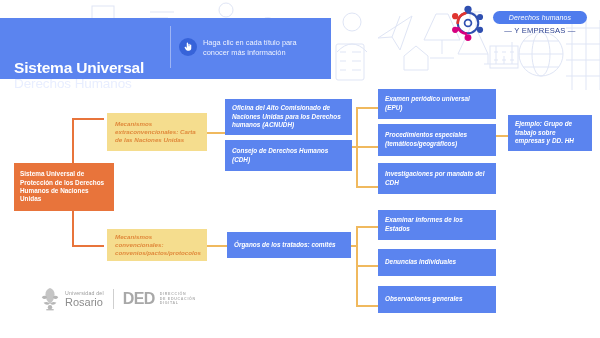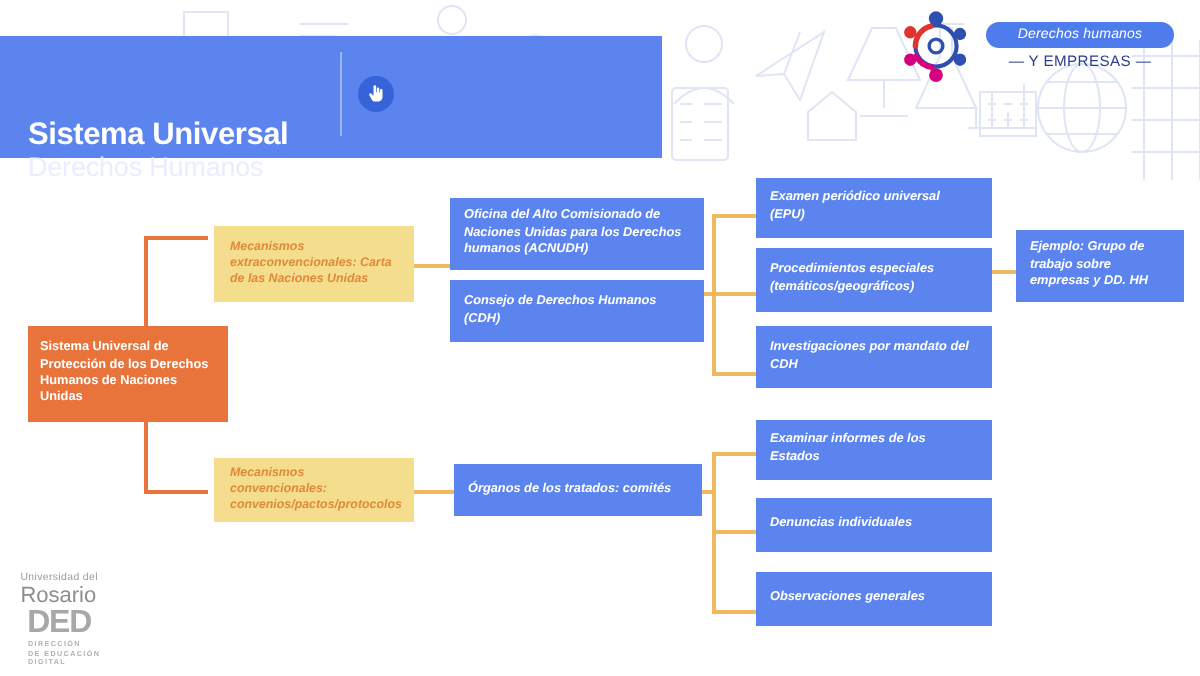--- a/index.html
+++ b/index.html
@@ -76,21 +76,21 @@
     background:#5b84ef;color:#ffffff;
     font-size:6.4px;font-weight:bold;font-style:italic;line-height:8.6px;
     padding:4px 7px;
   }
 
   
   .ln{position:absolute;background:#f0b95e;}
   .ln-o{position:absolute;background:#e8743b;}
 
   
-  .footer{position:absolute;left:9px;top:286px;height:26px;display:flex;align-items:center;flex-direction:column;}
+  .footer{position:absolute;left:39px;top:286px;height:26px;display:flex;align-items:center;}
   .crest{width:22px;height:24px;margin-right:4px;}
   .ur-text{display:flex;flex-direction:column;justify-content:center;}
   .ur-small{font-size:5.2px;color:#9b9b9b;line-height:6px;letter-spacing:0.2px;}
   .ur-big{font-size:11px;color:#8d8d8d;line-height:12px;}
   .sep-v{width:1px;height:20px;background:#cfcfcf;margin:0 9px;}
   .ded{font-size:16px;font-weight:bold;color:#a8a8a8;letter-spacing:-0.6px;line-height:16px;}
   .ded-sub{display:flex;flex-direction:column;margin-left:5px;justify-content:center;}
   .ded-sub div{font-size:3.6px;color:#b0b0b0;letter-spacing:0.7px;line-height:4.6px;font-weight:bold;}
 </style>
 </head>
@@ -154,20 +154,24 @@
     <div class="title-1">Sistema Universal</div>
     <div class="title-3">Derechos Humanos</div>
   </div>
 
   <div class="divider-v"></div>
 
   <div class="hint-circle">
     <svg width="10" height="10" viewBox="0 0 24 24" fill="#ffffff">
       <path d="M9 3a1.6 1.6 0 0 1 3.2 0v7.1h.8V5.6a1.5 1.5 0 0 1 3 0v4.5h.8V7.4a1.5 1.5 0 0 1 3 0v7.8c0 3.3-2.3 5.8-5.6 5.8H11c-2.2 0-3.4-1.1-4.4-2.8L4 13.6c-.5-.9-.1-1.8.8-2.2.8-.4 1.7-.1 2.2.7L9 14.3z"></path>
     </svg>
+  </div>
+  <div class="hint-text">
+    <div>Haga clic en cada título para</div>
+    <div>conocer más información</div>
   </div>
 
   <div class="logo">
     <svg width="42" height="36" viewBox="0 0 48 42">
       <circle cx="24" cy="21" r="12" fill="none" stroke="#2f4fb0" stroke-width="2.4"></circle>
       <path d="M12 21a12 12 0 0 1 9-11.6" fill="none" stroke="#e0342f" stroke-width="3.2" stroke-linecap="round"></path>
       <path d="M12.5 27a12 12 0 0 0 9 6.4" fill="none" stroke="#d6007f" stroke-width="3.2" stroke-linecap="round"></path>
       <circle cx="24" cy="21" r="4" fill="none" stroke="#2f4fb0" stroke-width="2"></circle>
       <circle cx="24" cy="5" r="4.2" fill="#2f4fb0"></circle>
       <circle cx="38" cy="14" r="3.6" fill="#2f4fb0"></circle>

